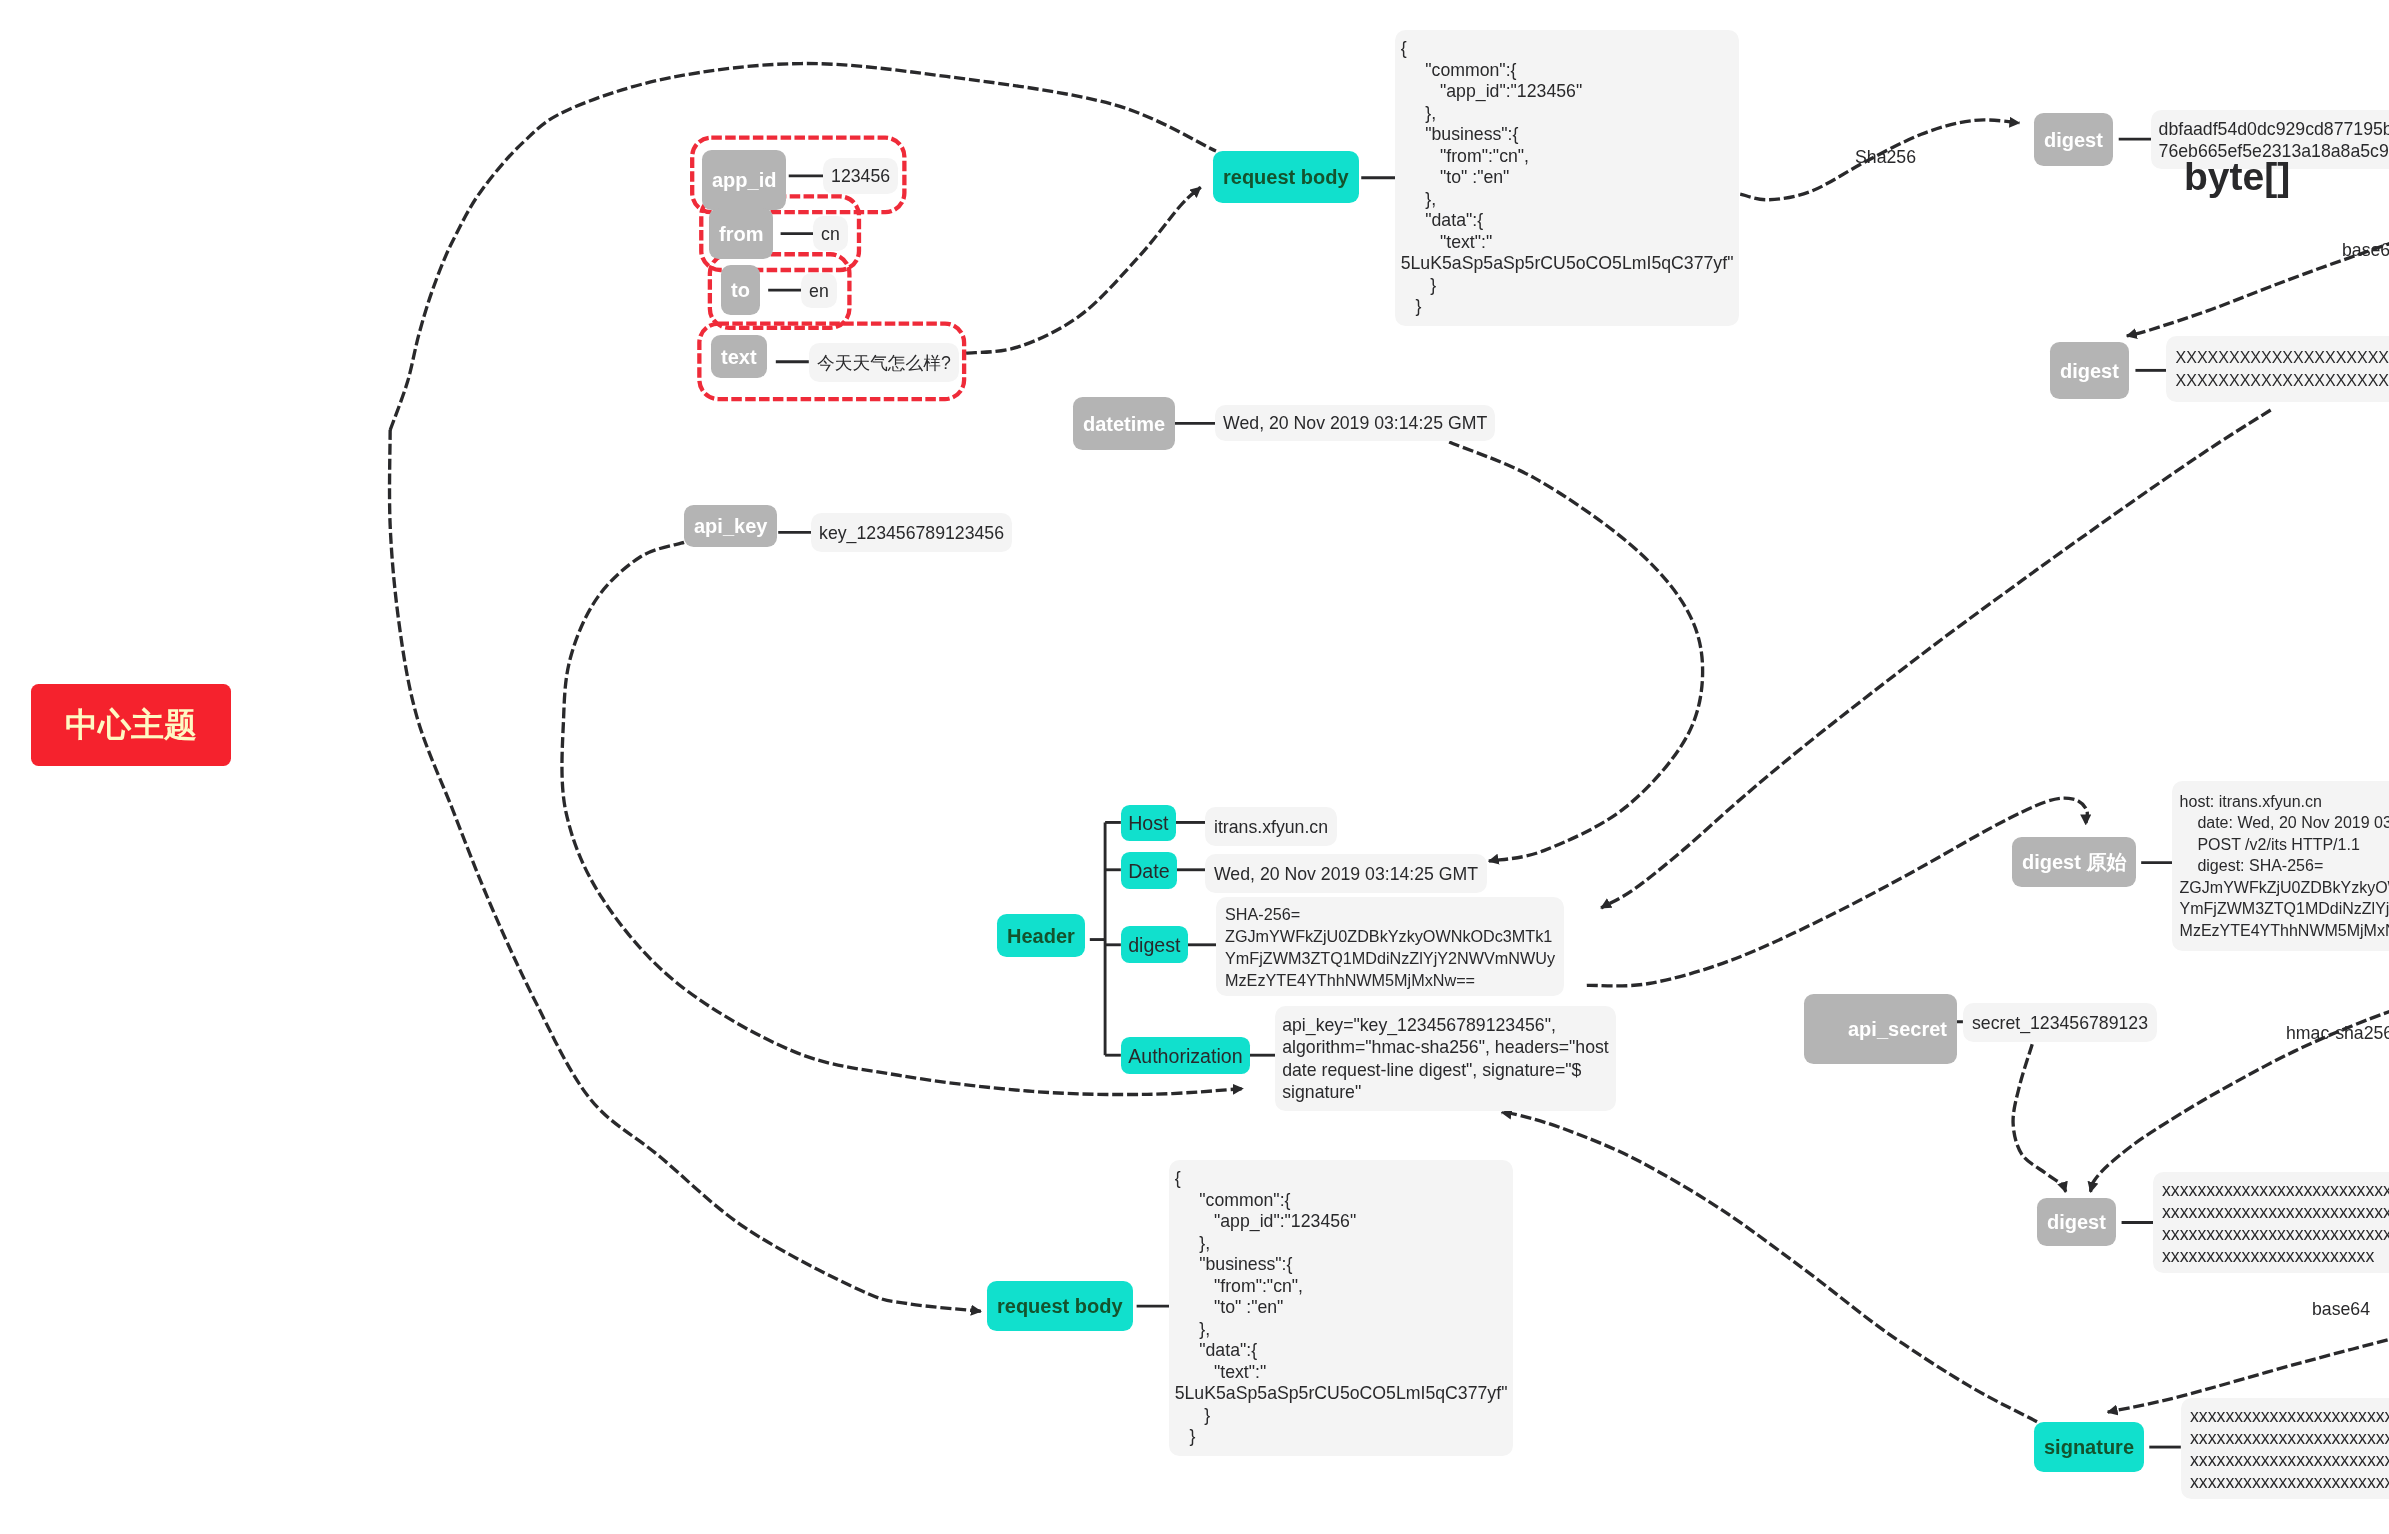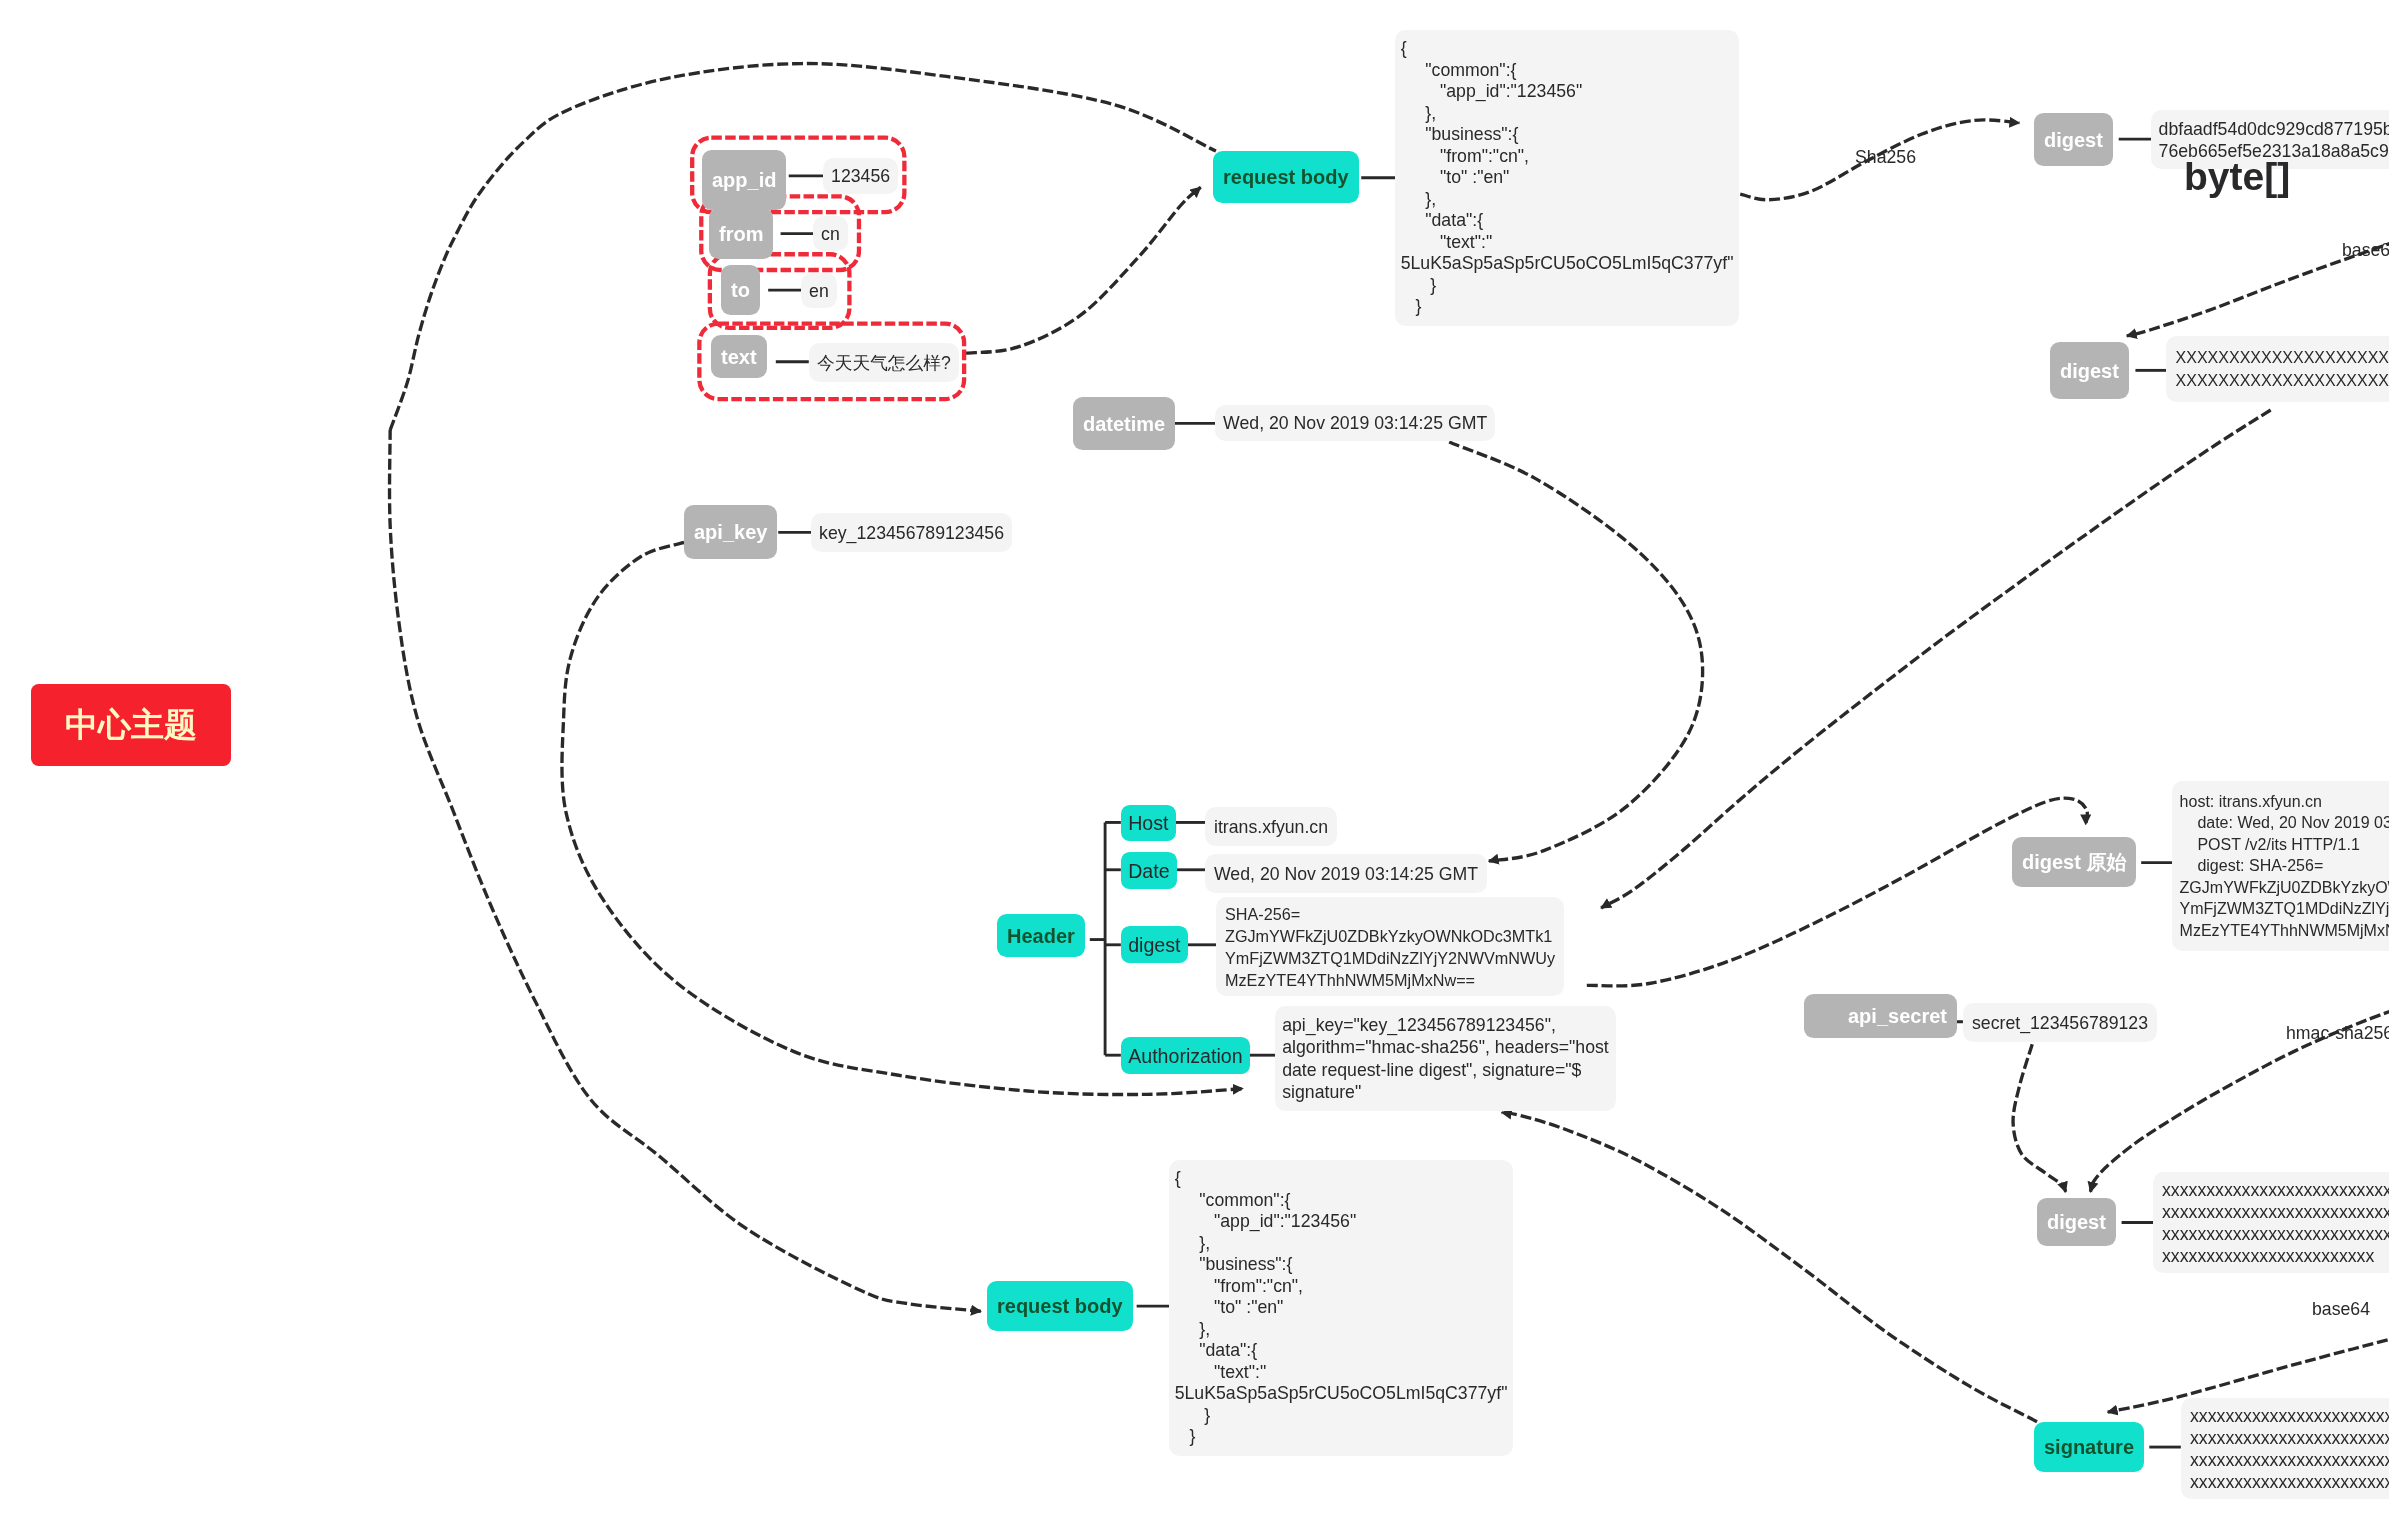--- a/index.html
+++ b/index.html
@@ -114,21 +114,21 @@
      },
      "data":{
         "text":"
 5LuK5aSp5aSp5rCU5oCO5LmI5qC377yf"
       }
    }</div>
 
 <div class="node key" style="left:1073px;top:397px;height:53px;">datetime</div>
 <div class="node val" style="left:1215px;top:405px;height:36px;">Wed, 20 Nov 2019 03:14:25 GMT</div>
 
-<div class="node key" style="left:684px;top:505px;height:54px;">api_key</div>
+<div class="node key" style="left:684px;top:505px;height:42px;">api_key</div>
 <div class="node val" style="left:811px;top:513px;height:39px;">key_123456789123456</div>
 
 <div class="node key" style="left:2034px;top:113px;height:53px;">digest</div>
 <div class="node val vl" style="left:2151px;top:110px;line-height:22px;padding:7.6px 7.6px;">dbfaadf54d0dc929cd877195bacec7e4507b
 76eb665ef5e2313a18a8a5c92317</div>
 
 <div class="lbl byte" style="left:2184px;top:155px;">byte[]</div>
 
 <div class="node key" style="left:2050px;top:342px;height:57px;">digest</div>
 <div class="node val vl" style="left:2166px;top:336px;font-size:16px;line-height:23.4px;padding:9.6px 9.6px;">XXXXXXXXXXXXXXXXXXXXXXXXXXXXXXXXXX
@@ -156,21 +156,21 @@
 
 <div class="node key" style="left:2012px;top:837px;height:50px;">digest 原始</div>
 <div class="node val vl" style="left:2172px;top:781px;font-size:16px;line-height:21.5px;padding:9.6px 7.6px;">host: itrans.xfyun.cn
     date: Wed, 20 Nov 2019 03:14:25 GMT
     POST /v2/its HTTP/1.1
     digest: SHA-256=
 ZGJmYWFkZjU0ZDBkYzkyOWNkODc3MTk1
 YmFjZWM3ZTQ1MDdiNzZlYjY2NWVmNWUy
 MzEzYTE4YThhNWM5MjMxNw==</div>
 
-<div class="node key" style="left:1804px;top:994px;height:44px;padding-left:44px;">api_secret</div>
+<div class="node key" style="left:1804px;top:994px;height:70px;padding-left:44px;">api_secret</div>
 <div class="node val vl" style="left:1963px;top:1003px;">secret_123456789123</div>
 
 <div class="node key" style="left:2037px;top:1198px;height:48px;">digest</div>
 <div class="node val vl" style="left:2153px;top:1172px;font-size:17.7px;line-height:22px;padding:6.7px 9px;">xxxxxxxxxxxxxxxxxxxxxxxxxxxxxxxxxxxxxxxx
 xxxxxxxxxxxxxxxxxxxxxxxxxxxxxxxxxxxxxxxx
 xxxxxxxxxxxxxxxxxxxxxxxxxxxxxxxxxxxxxxxx
 xxxxxxxxxxxxxxxxxxxxxxxx</div>
 
 <div class="node keyt" style="left:2034px;top:1422px;height:50px;">signature</div>
 <div class="node val vl" style="left:2181px;top:1398px;font-size:17.7px;line-height:22px;padding:6.7px 9px;">xxxxxxxxxxxxxxxxxxxxxxxxxxxxxxxxxxxxxxxx

